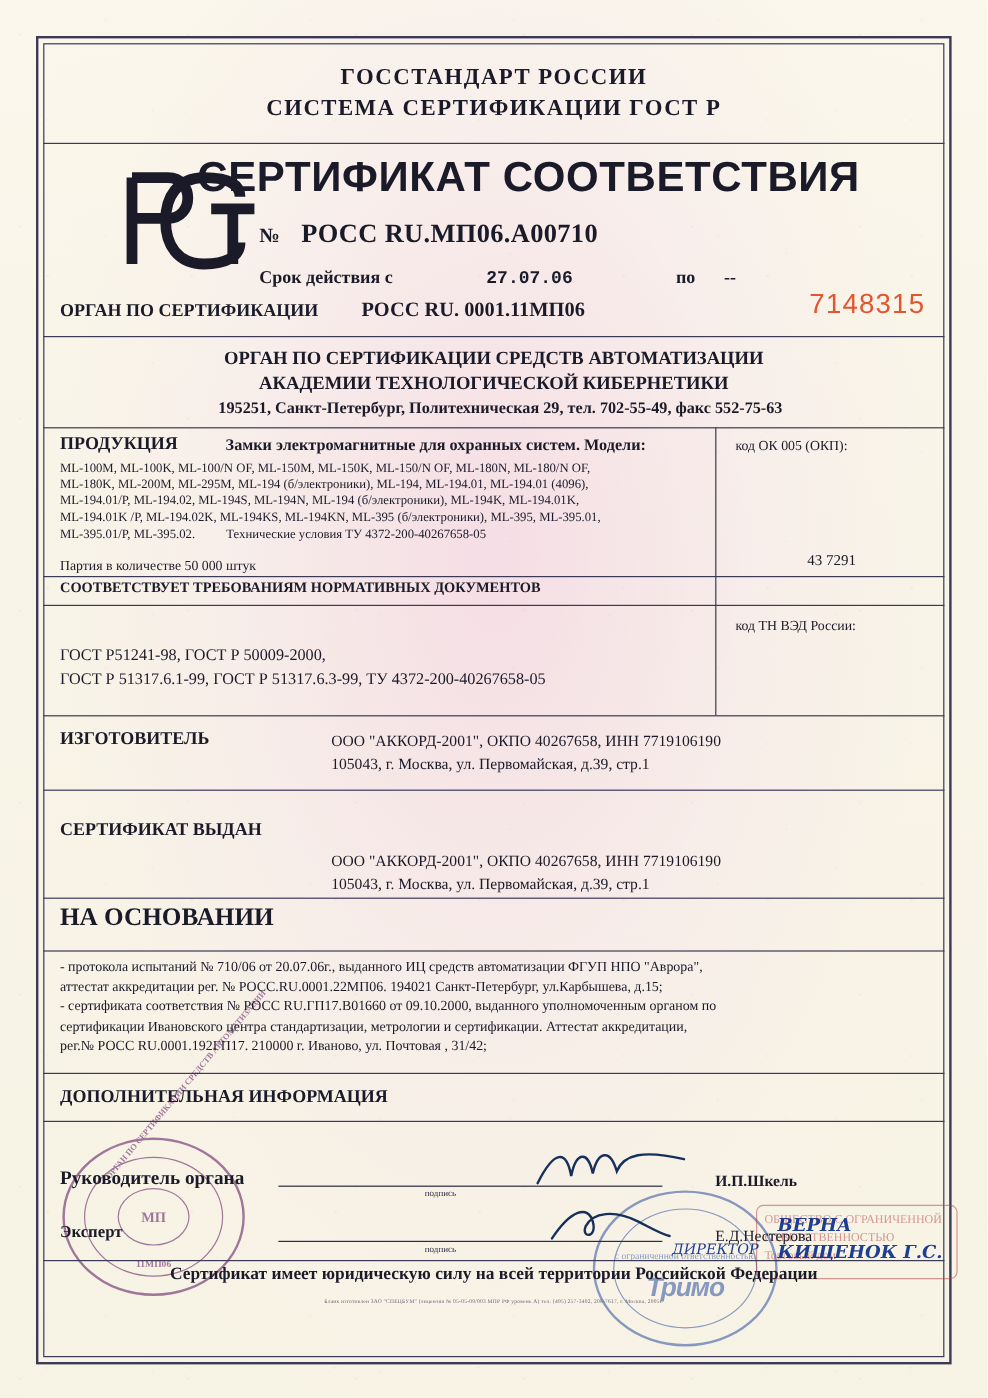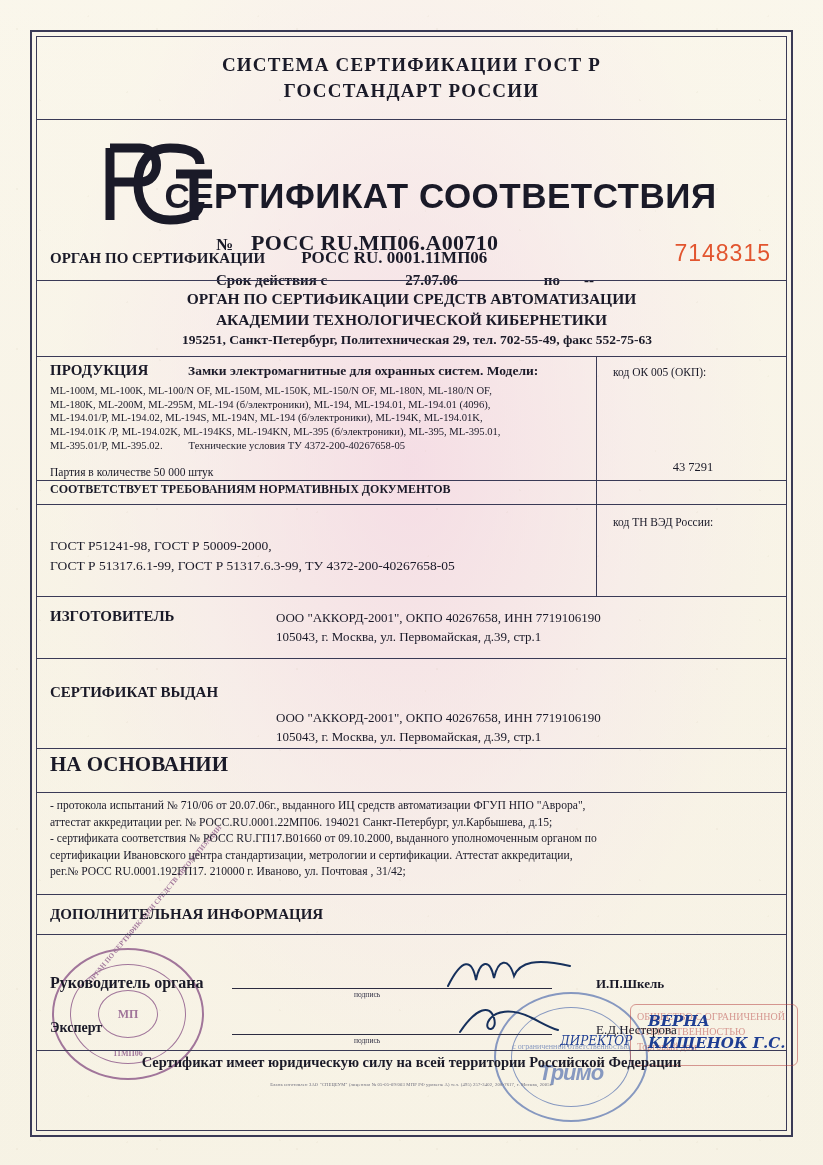--- a/index.html
+++ b/index.html
@@ -71,21 +71,20 @@
     position: absolute;
     top: 92px; left: 0; right: 0;
   }
   .big-title {
     text-align: center;
     font-size: 35px;
     font-weight: bold;
     font-family: "Liberation Sans", sans-serif;
     letter-spacing: 0.5px;
     margin-left: 58px;
-    margin-top: 48px;
   }
   .numline {
     margin-top: 14px;
     margin-left: 180px;
     display: flex;
     align-items: baseline;
     gap: 18px;
   }
   .num-label { font-size: 17px; font-weight: bold; }
   .num-value {
@@ -93,21 +92,21 @@
   }
   .validline {
     margin-top: 16px;
     margin-left: 180px;
     display: flex;
     align-items: baseline;
     font-size: 15px;
     font-weight: bold;
   }
   .validline .lbl { }
-  .validline .dfrom { margin-left: 78px; }
+  .validline .dfrom { margin-left: 78px; font-family: Liberation Mono, monospace; }
   .validline .po { margin-left: 86px; }
   .validline .dto { margin-left: 24px; }
 
   .serial {
     position: absolute;
     right: 16px;
     top: 204px;
     color: #e2552f;
     font-family: "Liberation Sans", sans-serif;
     font-size: 23px;
@@ -391,22 +390,22 @@
 <body>
 
 <div id="page">
 
   <div class="frame-outer"></div>
   <div class="frame-inner"></div>
 
   <div class="content">
 
     <div class="hdr">
+      <div>ГОССТАНДАРТ РОССИИ</div>
       <div>СИСТЕМА СЕРТИФИКАЦИИ ГОСТ Р</div>
-      <div>ГОССТАНДАРТ РОССИИ</div>
     </div>
     <div class="rule rule-hdr"></div>
 
     <div class="logo">
       <svg viewBox="0 0 120 88" width="120" height="88" aria-hidden="true">
         <path d="M14 8 L14 80" stroke="#1a1a28" stroke-width="9" fill="none"></path>
         <path d="M14 8 L44 8 C66 8 66 42 44 42 L14 42" stroke="#1a1a28" stroke-width="9" fill="none"></path>
         <path d="M104 24 C104 12 92 8 74 8 C52 8 42 24 42 44 C42 64 52 80 74 80 C92 80 104 74 104 62" stroke="#1a1a28" stroke-width="9" fill="none" stroke-linecap="butt"></path>
         <path d="M80 34 L116 34" stroke="#1a1a28" stroke-width="9" fill="none"></path>
         <path d="M98 34 L98 80" stroke="#1a1a28" stroke-width="9" fill="none"></path>

